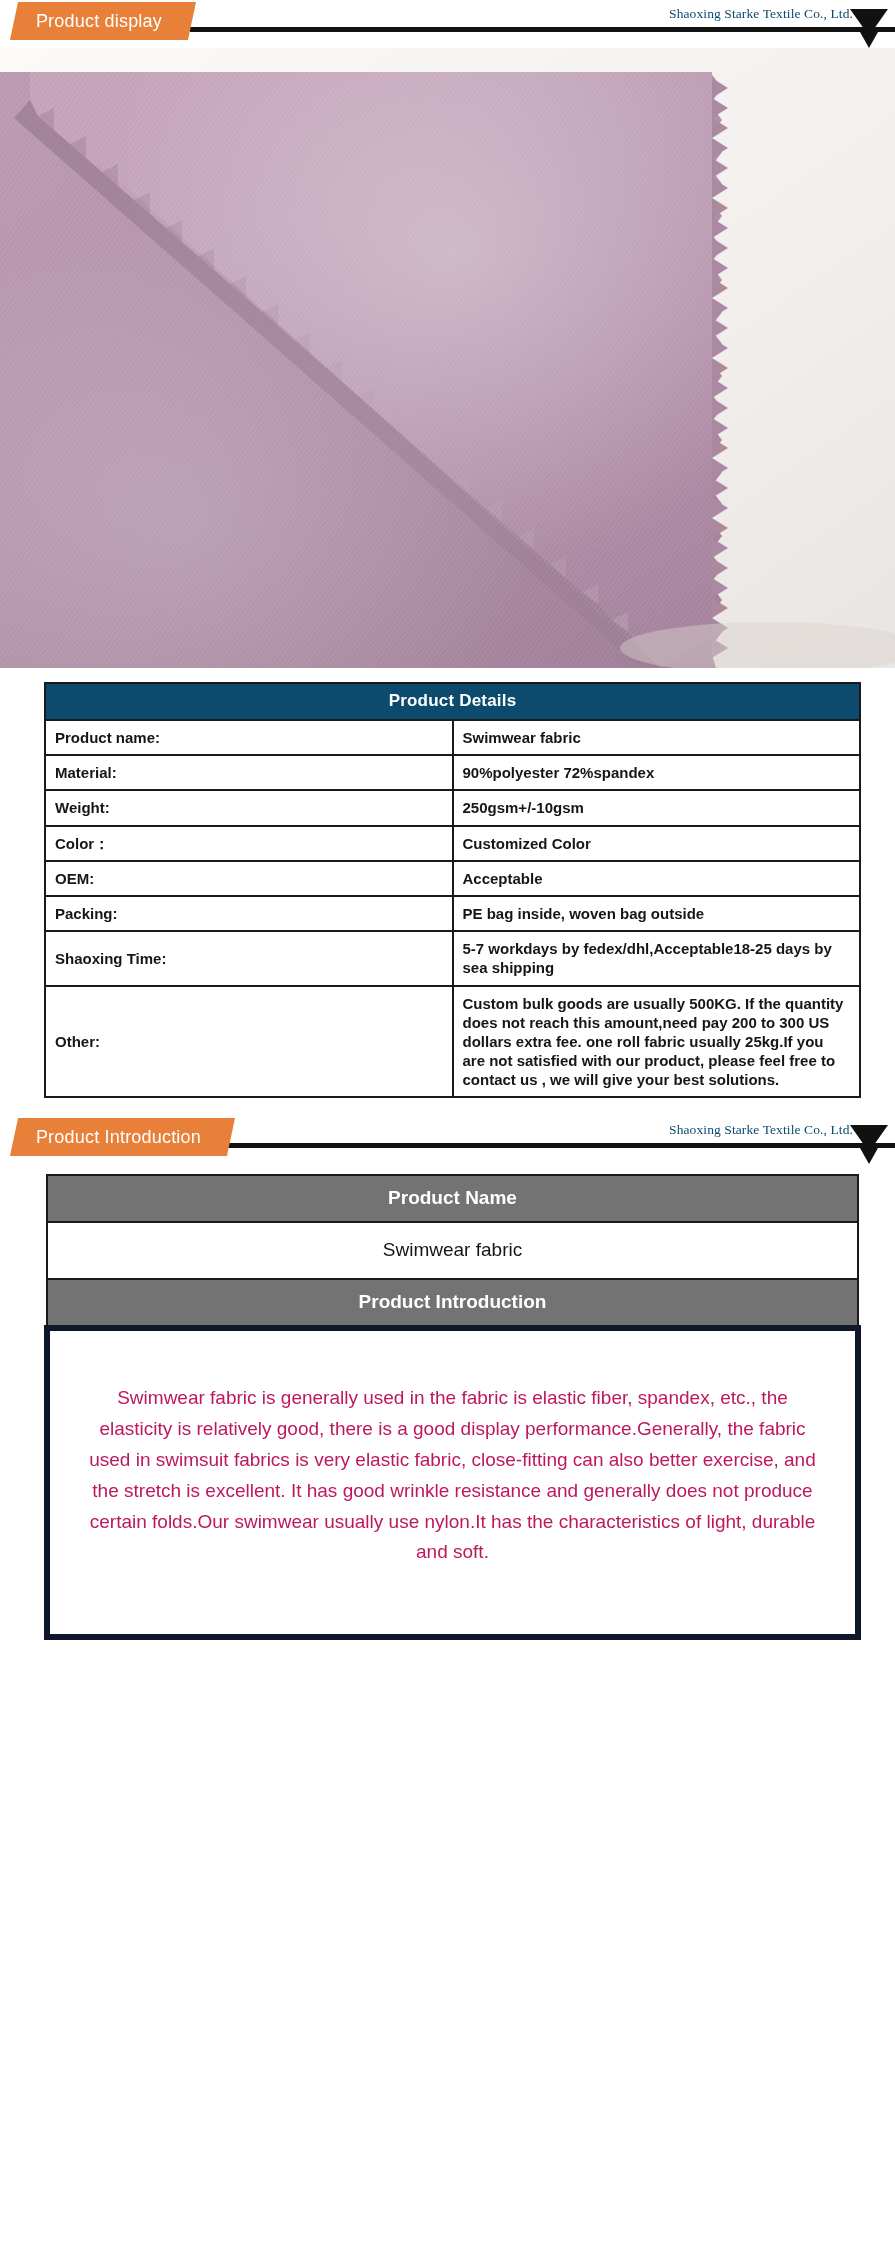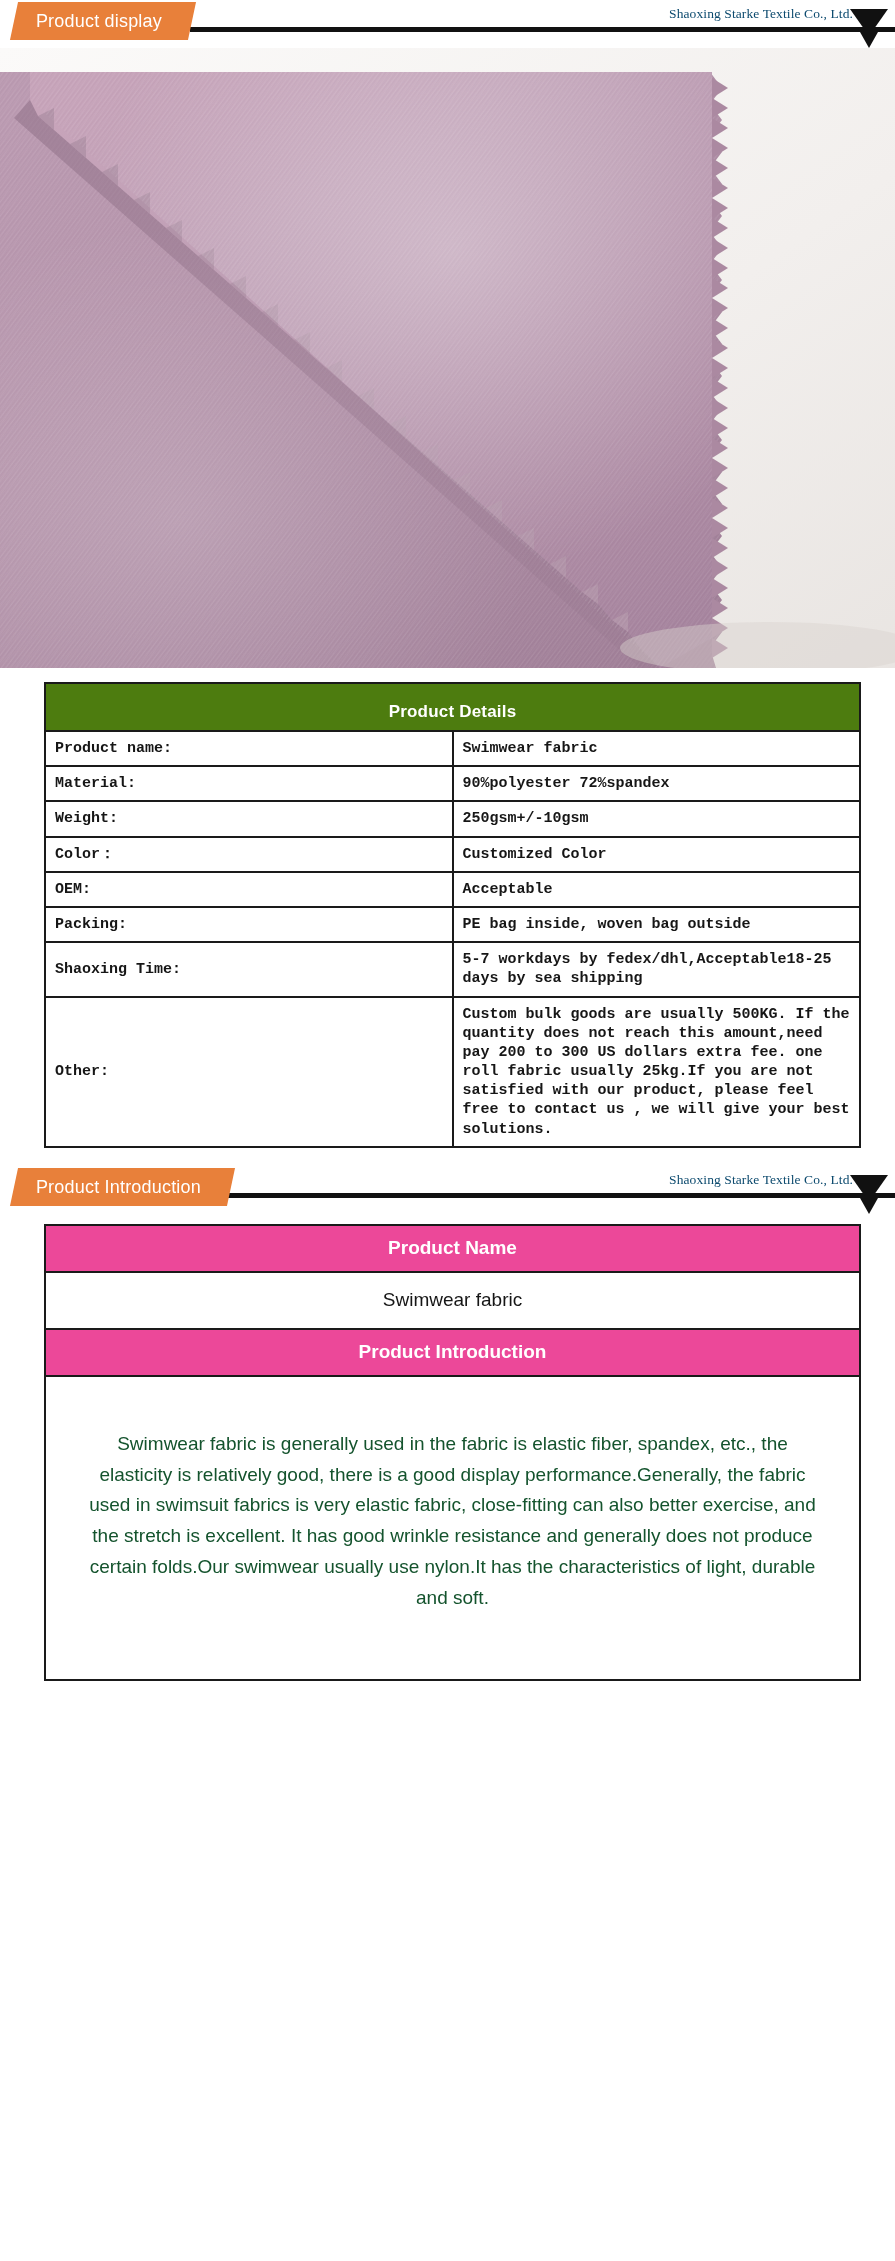--- a/index.html
+++ b/index.html
@@ -71,69 +71,68 @@
 
   
   .tbl-wrap{ padding:14px 34px 0 44px; }
   table{
     border-collapse:collapse;
     width:100%;
     table-layout:fixed;
   }
   table.details{ border:2px solid #1a1a1a; }
   table.details th.hdr{
-    background:#4d7c0f;
+    background:#0c4a6e;
     color:#ffffff;
     font-size:17px;
     font-weight:bold;
     text-align:center;
-    padding:18px 0 8px;
+    padding:7px 0 8px;
     border:2px solid #1a1a1a;
     letter-spacing:.2px;
   }
   table.details td{
     border:2px solid #1a1a1a;
     font-size:15px;
     font-weight:bold;
     color:#161616;
     padding:7px 9px;
     vertical-align:middle;
     line-height:1.28;
-    font-family:Liberation Mono, monospace;
   }
   table.details td.key{ width:152px; }
   table.details td.val{ }
 
   
   .intro-wrap{ padding:10px 34px 28px 44px; }
   table.intro{ border:2px solid #1a1a1a; }
   table.intro td.bar{
-    background:#ec4899;
+    background:#737373;
     color:#ffffff;
     font-size:19px;
     font-weight:bold;
     text-align:center;
     padding:11px 0 12px;
     border:2px solid #1a1a1a;
   }
   table.intro td.name{
     text-align:center;
     font-size:19px;
     color:#161616;
     padding:16px 0 17px;
     border:2px solid #1a1a1a;
     font-weight:normal;
   }
   table.intro td.body{
-    border:1px solid #0f172a;
+    border:6px solid #0f172a;
     padding:52px 34px 66px;
     text-align:center;
     font-size:19px;
     line-height:1.62;
-    color:#14532d;
+    color:#be185d;
     font-weight:normal;
   }
 </style>
 </head>
 <body>
 
 <div class="page">
 
   <div class="banner">
     <div class="tag">

